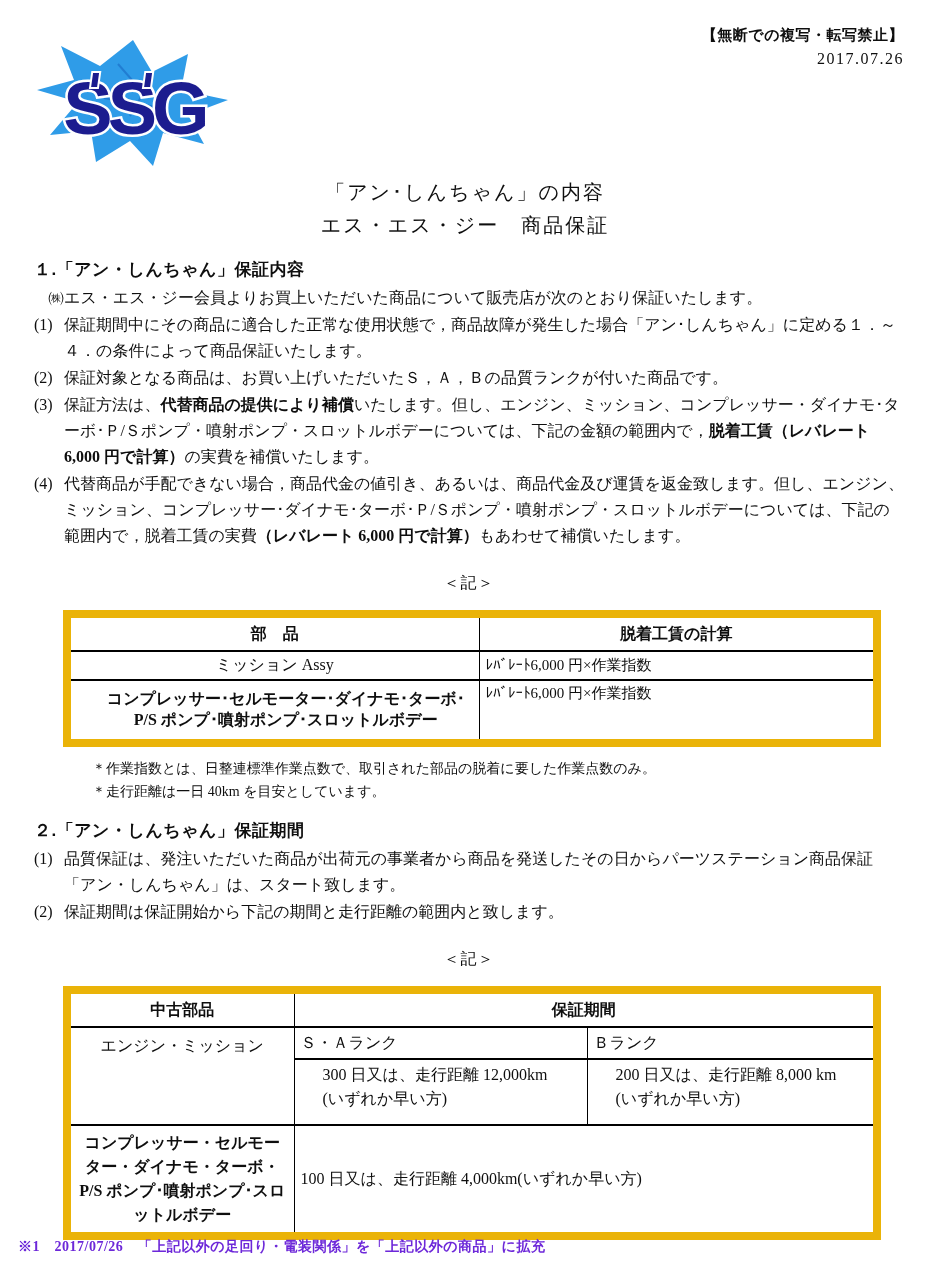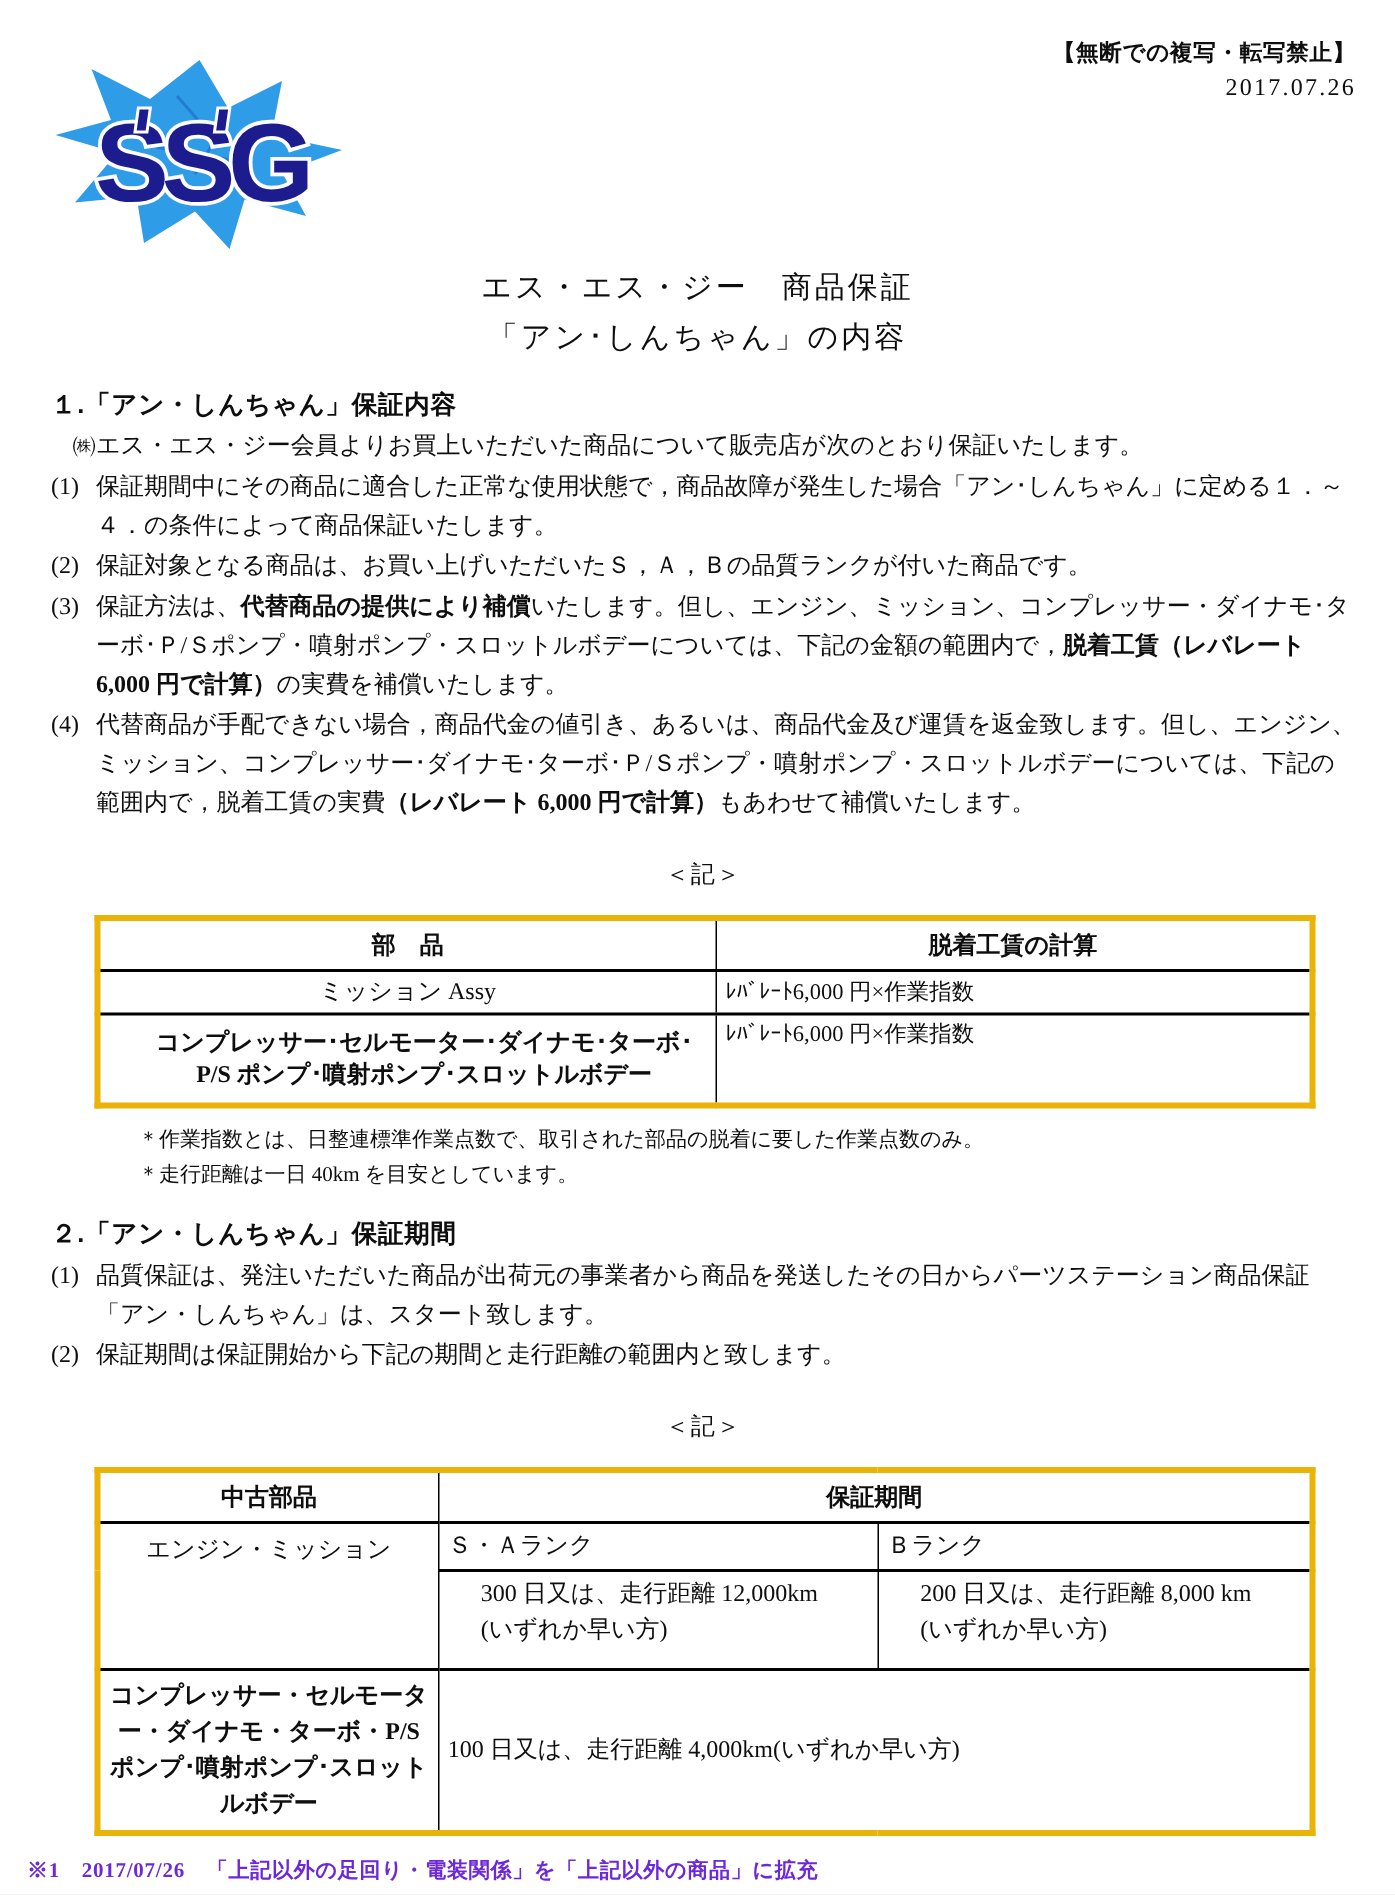--- a/index.html
+++ b/index.html
@@ -26,21 +26,21 @@
     font-family:"Liberation Sans","DejaVu Sans",sans-serif;
     font-weight:bold;font-size:17px;margin:16px 0 4px 0;letter-spacing:.5px;
   }
   .intro{padding-left:14px;line-height:26px;}
   .item{padding-left:30px;text-indent:-30px;line-height:26px;margin:1px 0;}
   .item .num{display:inline-block;text-indent:0;min-width:30px;}
   .b{font-weight:bold;}
   .kikigaki{text-align:center;margin:24px 0 16px 0;font-size:16px;letter-spacing:1px;}
   
   table{border-collapse:collapse;table-layout:fixed;margin-left:29px;width:810px;}
-  table{border:4px solid #eab308;}
+  table{border:8px solid #eab308;}
   th,td{
     border-left:1px solid #000;border-right:1px solid #000;
     border-top:2px solid #000;border-bottom:2px solid #000;
     padding:3px 6px;font-size:16px;vertical-align:middle;
   }
   th{font-weight:bold;height:26px;}
   td.cpart{text-align:center;}
   td.calc{font-size:15px;}
   .prewrap{white-space:pre-line;padding-left:28px;}
   .notes{margin:10px 0 0 58px;font-size:14px;line-height:23px;}
@@ -65,22 +65,22 @@
     <svg width="200" height="132" viewBox="0 0 200 132">
       <path d="M99,2 L118,34 L154,16 L147,52 L194,62 L154,77 L170,106 L129,95 L119,128 L96,103 L62,124 L57,93 L16,97 L44,64 L3,52 L40,42 L27,8 L66,28 Z" fill="#2f9ce8"></path>
       <path d="M84,26 L112,58 M118,40 L96,78 M70,60 L128,70" stroke="#1565c0" stroke-width="2" fill="none" opacity="0.55"></path>
       <text x="100" y="96" text-anchor="middle" font-family="Liberation Sans, sans-serif" font-size="74" font-weight="bold" fill="#1c1c8f" stroke="#ffffff" stroke-width="5" paint-order="stroke" letter-spacing="-5">SSG</text>
       <rect x="63" y="34" width="8" height="16" fill="#1c1c8f" stroke="#ffffff" stroke-width="2" transform="skewX(-8)"></rect>
       <rect x="116" y="34" width="8" height="16" fill="#1c1c8f" stroke="#ffffff" stroke-width="2" transform="skewX(-8)"></rect>
     </svg>
   </div>
 
   <div class="title">
+    <div>「アン･しんちゃん」の内容</div>
     <div>エス・エス・ジー　商品保証</div>
-    <div>「アン･しんちゃん」の内容</div>
   </div>
 
   <div class="content">
 
     <div class="sec-heading">１.「アン・しんちゃん」保証内容</div>
     <div class="intro">㈱エス・エス・ジー会員よりお買上いただいた商品について販売店が次のとおり保証いたします。</div>
 
     <div class="item">
       <span class="num">(1)</span><span>保証期間中にその商品に適合した正常な使用状態で，商品故障が発生した場合「アン･しんちゃん」に定める１．～４．の条件によって商品保証いたします。</span>
     </div>

